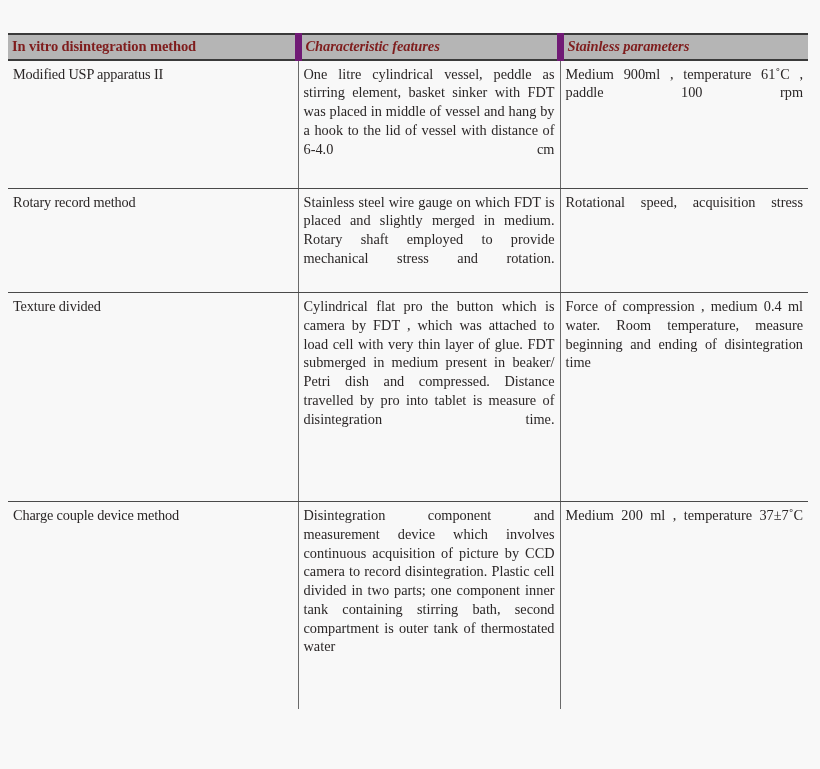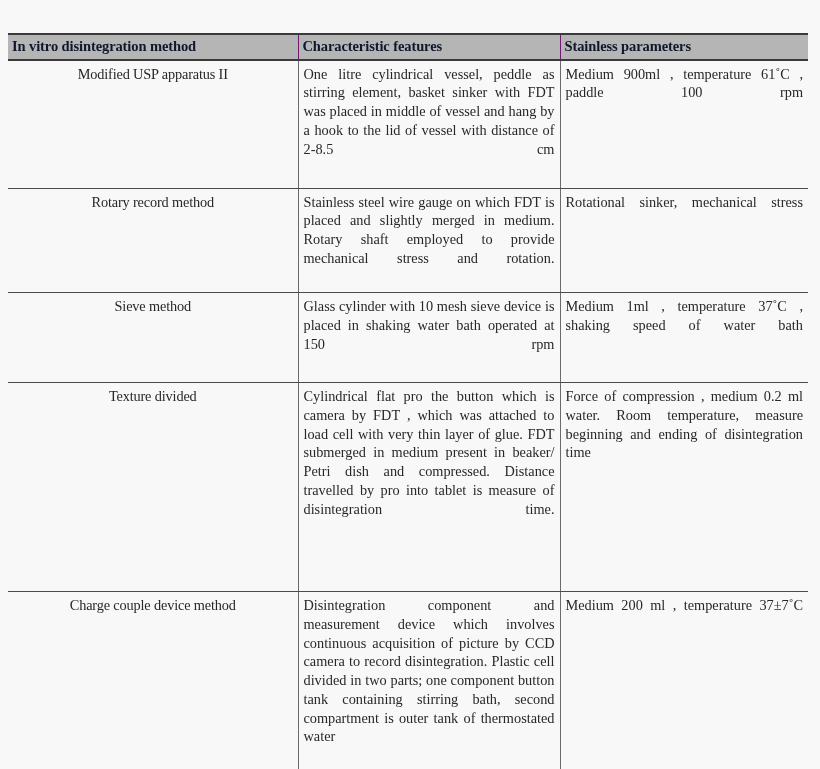--- a/index.html
+++ b/index.html
@@ -33,43 +33,44 @@
   thead th {
     background: #b5b5b5;
     font-weight: bold;
     font-size: 14.5px;
     line-height: 1.15;
     text-align: left;
     vertical-align: middle;
     padding: 3px 4px 4px 4px;
     border-top: 2px solid #3a3a3a;
     border-bottom: 2px solid #3a3a3a;
-    color: #0f172a;
+    color: #7f1d1d;
     letter-spacing: -0.1px;
   }
   thead th.col-sep {
-    border-left: 1px solid #701a75;
+    border-left: 7px solid #701a75;
+    font-style: italic;
   }
 
   tbody td {
     font-size: 14.3px;
     line-height: 1.31;
     vertical-align: top;
     padding: 4px 5px 6px 5px;
     border-bottom: 1px solid #4a4a4a;
     color: #2a2626;
   }
   tbody tr:last-child td {
     border-bottom: none;
   }
   tbody td.col-sep {
     border-left: 1px solid #6a6a6a;
   }
   tbody td.method {
-    text-align: center;
+    text-align: left;
     letter-spacing: -0.15px;
   }
   tbody td.justified {
     text-align: justify;
     text-justify: inter-word;
     hyphens: none;
   }
   tbody td.justified .para {
     display: block;
   }
@@ -94,57 +95,48 @@
       <tr>
         <th>In vitro disintegration method</th>
         <th class="col-sep">Characteristic features</th>
         <th class="col-sep">Stainless parameters</th>
       </tr>
     </thead>
     <tbody>
       <tr>
         <td class="method" style="height:117px">Modified USP apparatus II</td>
         <td class="col-sep justified">
-            <span class="para">One litre cylindrical vessel, peddle as stirring element, basket sinker with FDT was placed in middle of vessel and hang by a hook to the lid of vessel with distance of 2-8.5 cm</span>
+            <span class="para">One litre cylindrical vessel, peddle as stirring element, basket sinker with FDT was placed in middle of vessel and hang by a hook to the lid of vessel with distance of 6-4.0 cm</span>
           </td>
         <td class="col-sep justified">
             <span class="para">Medium 900ml , temperature 61˚C , paddle 100 rpm</span>
           </td>
       </tr>
       <tr>
         <td class="method" style="height:90px">Rotary record method</td>
         <td class="col-sep justified">
             <span class="para">Stainless steel wire gauge on which FDT is placed and slightly merged in medium. Rotary shaft employed to provide mechanical stress and rotation.</span>
           </td>
         <td class="col-sep justified">
-            <span class="para">Rotational sinker, mechanical stress</span>
-          </td>
-      </tr>
-      <tr>
-        <td class="method" style="height:79px">Sieve method</td>
-        <td class="col-sep justified">
-            <span class="para">Glass cylinder with 10 mesh sieve device is placed in shaking water bath operated at 150 rpm</span>
-          </td>
-        <td class="col-sep justified">
-            <span class="para">Medium 1ml , temperature 37˚C , shaking speed of water bath</span>
+            <span class="para">Rotational speed, acquisition stress</span>
           </td>
       </tr>
       <tr>
         <td class="method" style="height:198px">Texture divided</td>
         <td class="col-sep justified">
             <span class="para">Cylindrical flat pro the button which is camera by FDT , which was attached to load cell with very thin layer of glue. FDT submerged in medium present in beaker/ Petri dish and compressed. Distance travelled by pro into tablet is measure of disintegration time.</span>
           </td>
         <td class="col-sep justified">
-            <span class="para">Force of compression , medium 0.2 ml water. Room temperature, measure beginning and ending of disintegration time</span>
+            <span class="para">Force of compression , medium 0.4 ml water. Room temperature, measure beginning and ending of disintegration time</span>
           </td>
       </tr>
       <tr>
         <td class="method" style="height:197px">Charge couple device method</td>
         <td class="col-sep justified">
-            <span class="para">Disintegration component and measurement device which involves continuous acquisition of picture by CCD camera to record disintegration. Plastic cell divided in two parts; one component button tank containing stirring bath, second compartment is outer tank of thermostated water</span>
+            <span class="para">Disintegration component and measurement device which involves continuous acquisition of picture by CCD camera to record disintegration. Plastic cell divided in two parts; one component inner tank containing stirring bath, second compartment is outer tank of thermostated water</span>
           </td>
         <td class="col-sep justified">
             <span class="para">Medium 200 ml , temperature 37±7˚C</span>
           </td>
       </tr>
     </tbody>
   </table>
 </div>
 
 </body></html>

